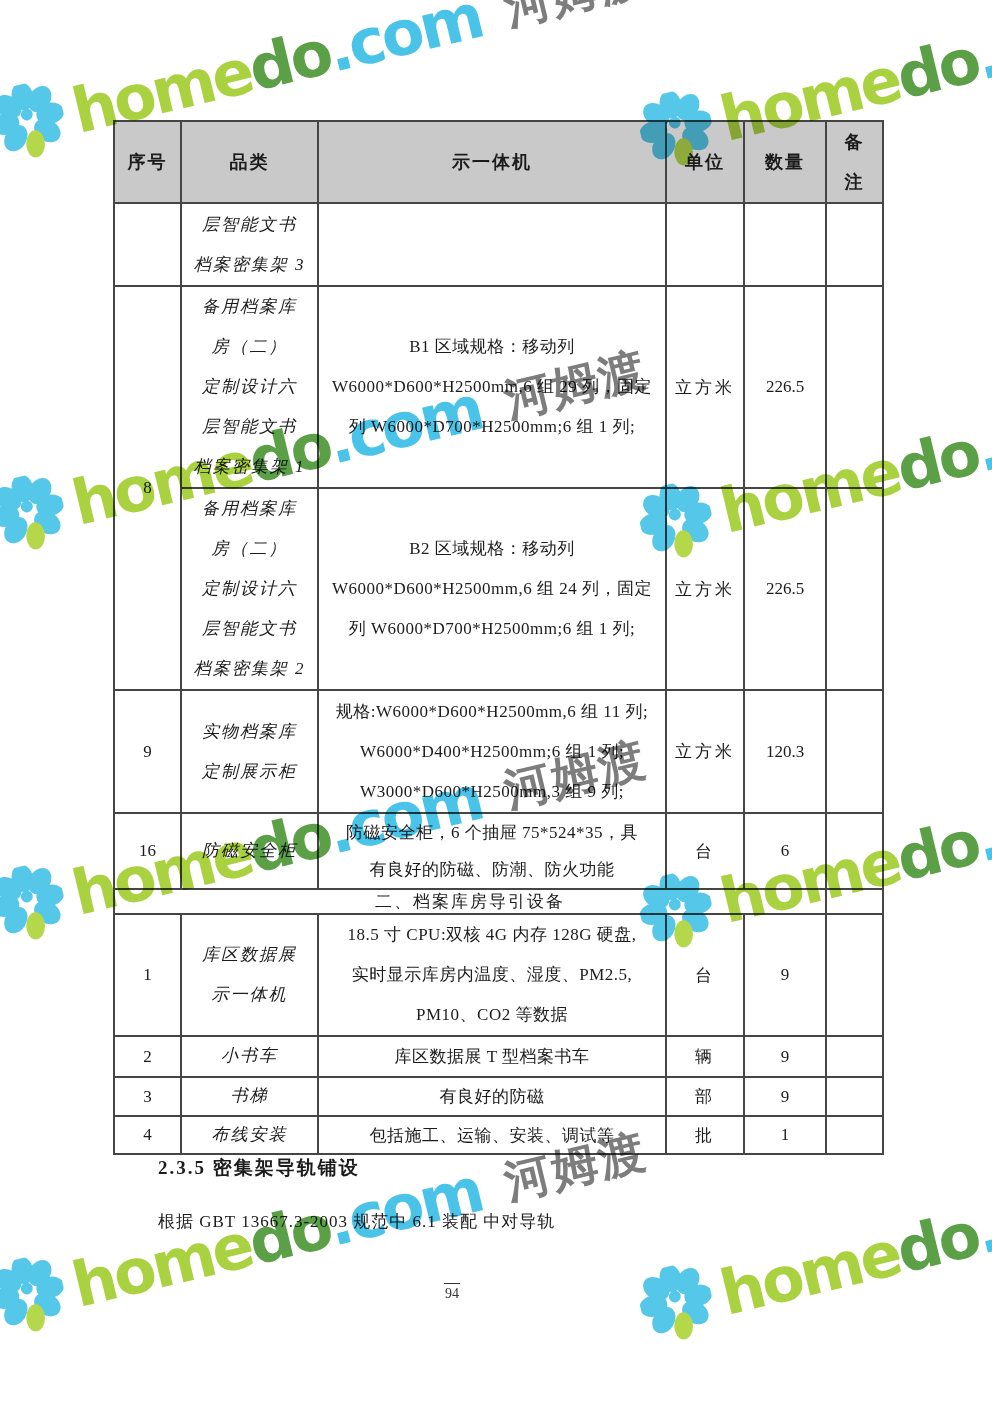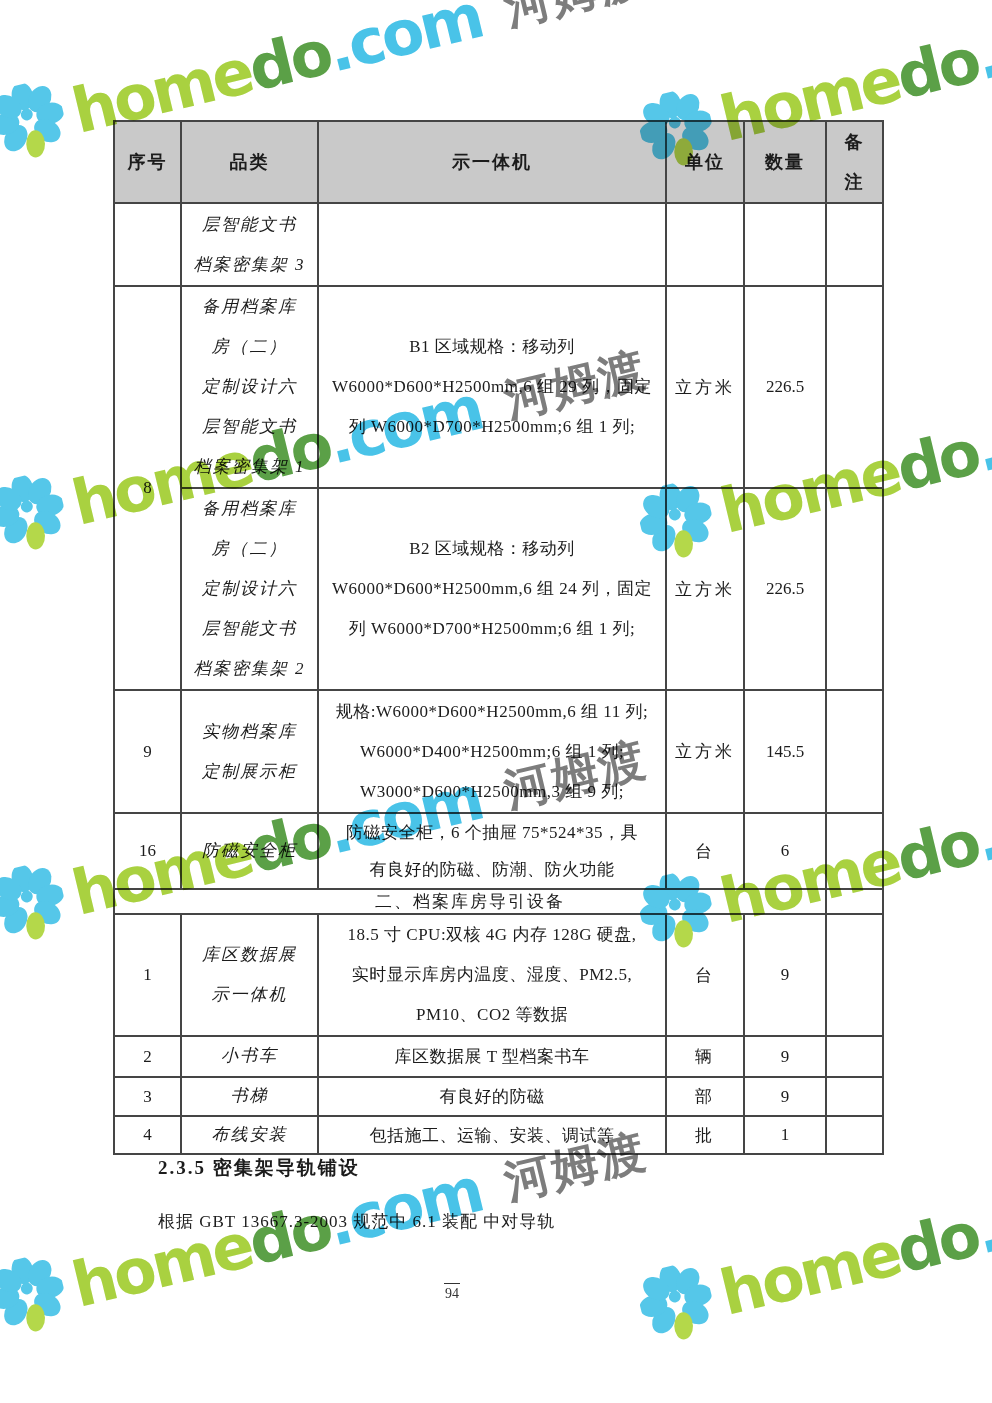--- a/index.html
+++ b/index.html
@@ -158,21 +158,21 @@
     </tr>
 
     <tr style="height:123px">
       <td>9</td>
       <td class="cat">实物档案库
 定制展示柜</td>
       <td class="params ml">规格:W6000*D600*H2500mm,6 组 11 列;
 W6000*D400*H2500mm;6 组 1 列;
 W3000*D600*H2500mm,3 组 9 列;</td>
       <td class="unitcell">立方米</td>
-      <td>145.5</td>
+      <td>120.3</td>
       <td></td>
     </tr>
 
     <tr style="height:76px">
       <td>16</td>
       <td class="cat" style="line-height:1.2">防磁安全柜</td>
       <td class="params ml" style="line-height:37px">防磁安全柜，6 个抽屉 75*524*35，具
 有良好的防磁、防潮、防火功能</td>
       <td class="unitcell">台</td>
       <td>6</td>

